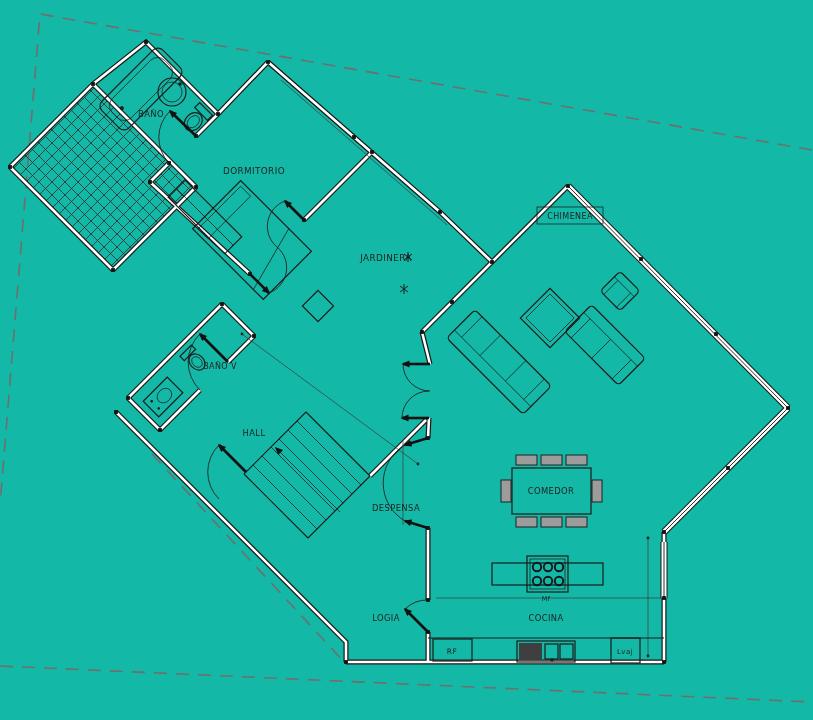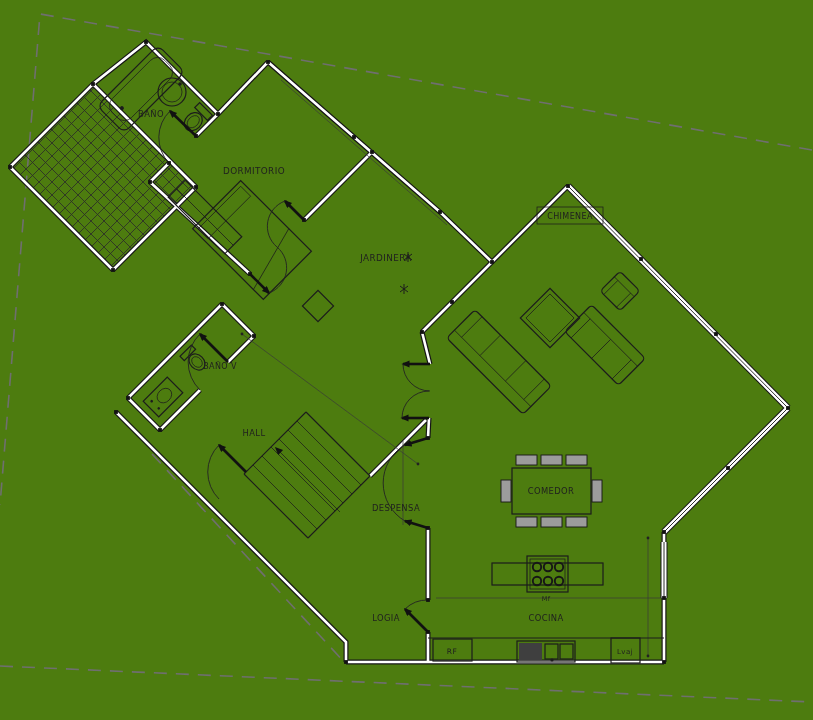--- a/index.html
+++ b/index.html
@@ -1,16 +1,16 @@
 <!DOCTYPE html>
 <html><head>
 <meta charset="utf-8">
 <style>
   html,body{margin:0;padding:0;background:#ffffff;}
-  .stage{position:relative;width:813px;height:720px;background:#4d7c0f;overflow:hidden;
+  .stage{position:relative;width:813px;height:720px;background:#14b8a6;overflow:hidden;
          font-family:"DejaVu Sans", sans-serif;}
   svg{position:absolute;left:0;top:0;}
   .wall{stroke:#161616;stroke-width:5;fill:none;stroke-linecap:butt;}
   .win{stroke:#161616;stroke-width:7;fill:none;stroke-linecap:butt;}
   .thin{stroke:#1c1c1c;stroke-width:1.1;fill:none;}
   .hair{stroke:#3a3a3a;stroke-width:0.7;fill:none;}
   .furn{stroke:#1c1c1c;stroke-width:1.2;fill:none;}
   .furnthin{stroke:#1c1c1c;stroke-width:0.75;fill:none;}
   .leaf{stroke:#111;stroke-width:2.6;fill:none;}
   .arc{stroke:#222;stroke-width:0.9;fill:none;}

